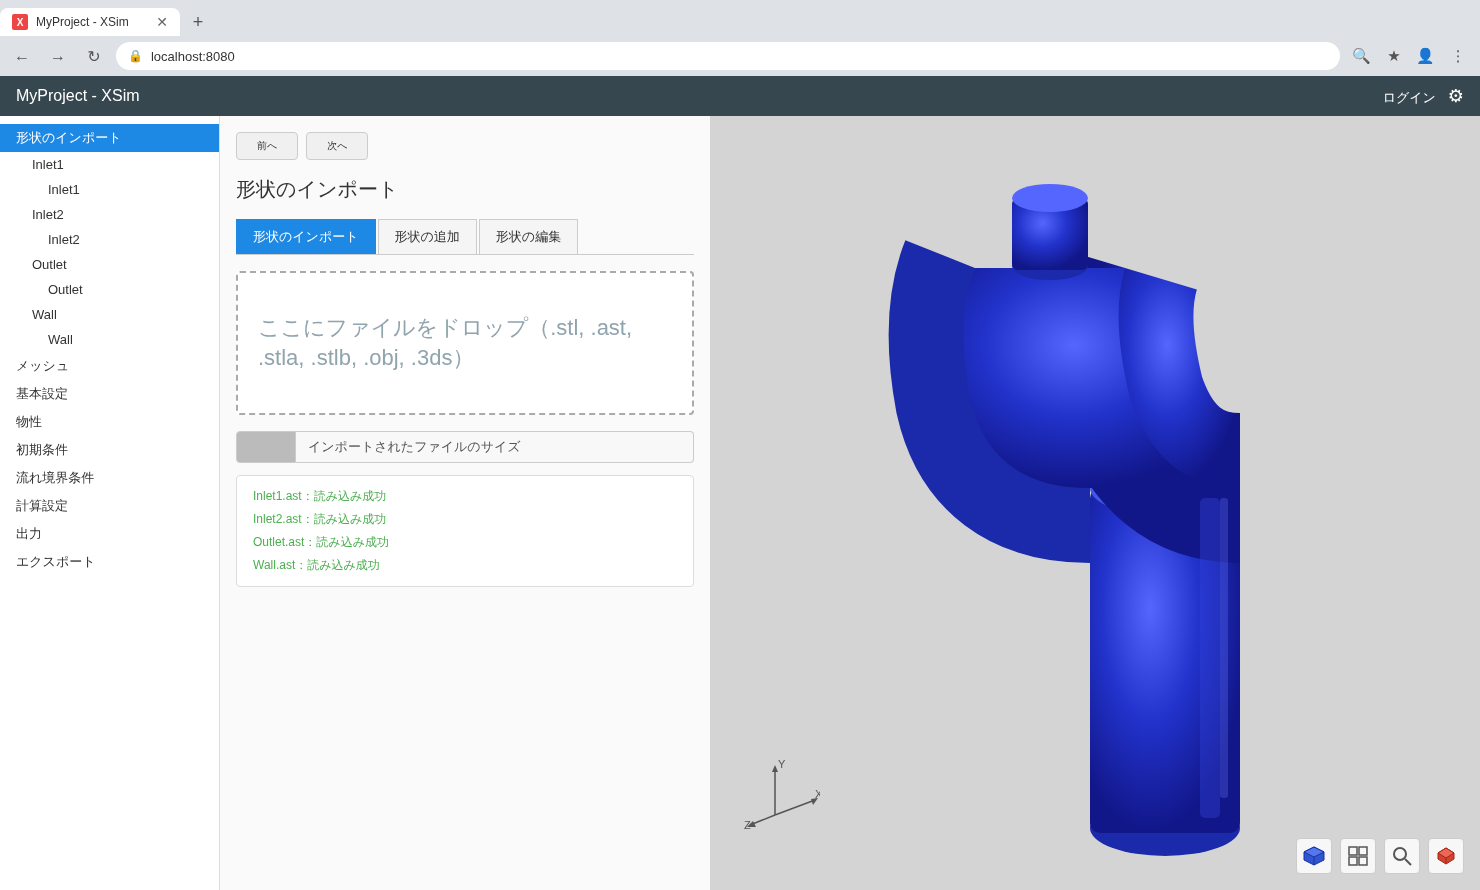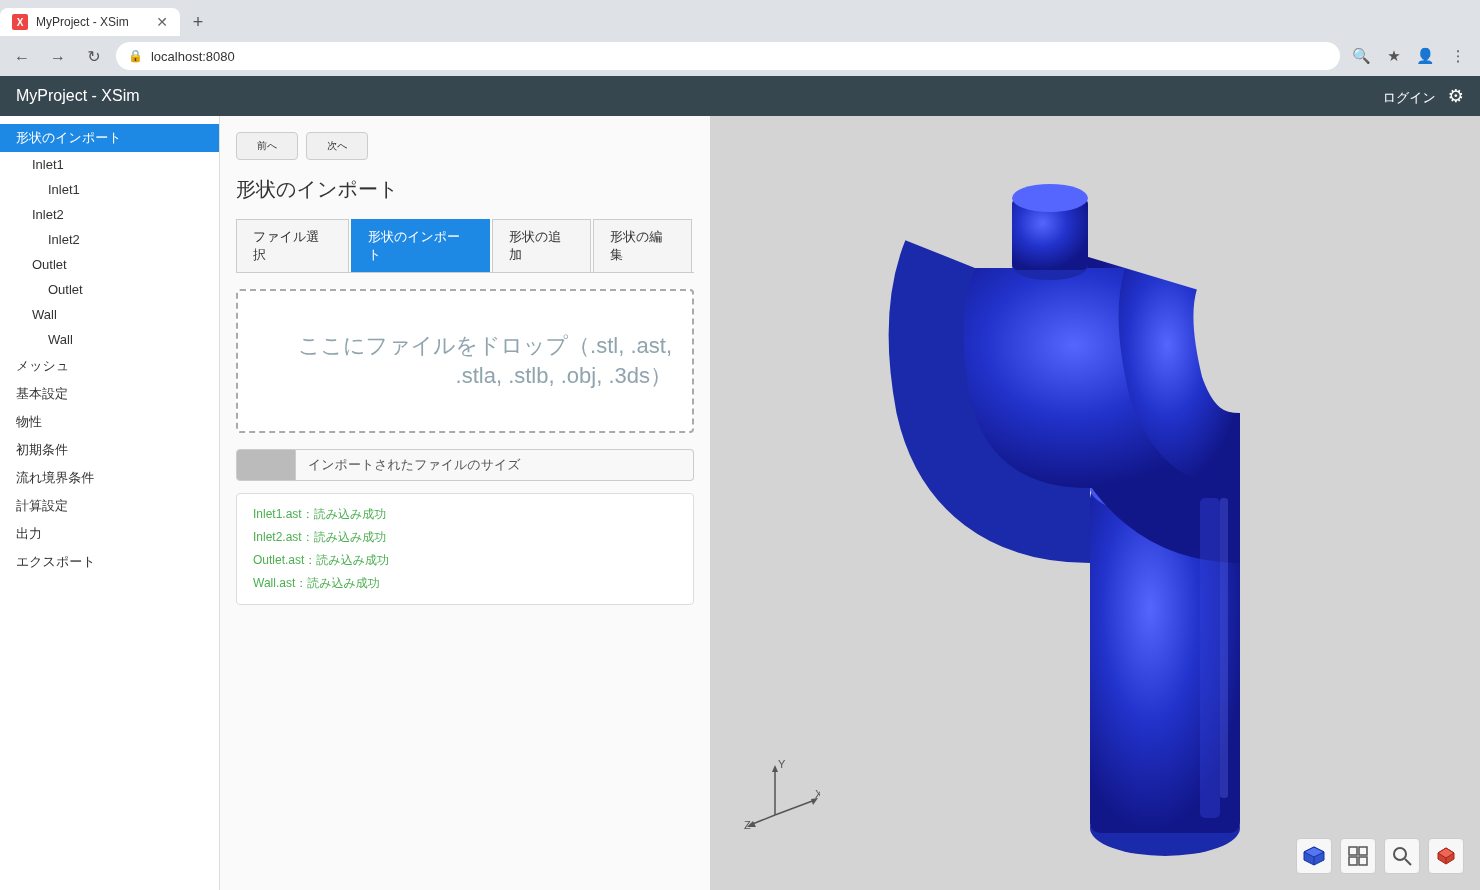--- a/index.html
+++ b/index.html
@@ -39,21 +39,21 @@
 
     .nav-buttons { display: flex; gap: 8px; margin-bottom: 16px; }
     .nav-button { padding: 6px 20px; background: #f0f0f0; border: 1px solid #ccc; border-radius: 4px; cursor: pointer; font-size: 10px; color: #333; }
 
     .panel-title { font-size: 20px; font-weight: 400; color: #333; margin-bottom: 16px; }
 
     .tabs { display: flex; border-bottom: 1px solid #ccc; margin-bottom: 16px; }
     .tab { padding: 8px 16px; cursor: pointer; font-size: 13px; color: #333; border: 1px solid #ccc; border-bottom: none; background: #f5f5f5; margin-right: 2px; }
     .tab.active { background: #1e88e5; color: white; border-color: #1e88e5; }
 
-    .drop-zone { border: 2px dashed #aaa; border-radius: 4px; padding: 40px 20px; text-align: right; color: #90a4ae; font-size: 22px; margin-bottom: 16px; background: #fff; }
+    .drop-zone { border: 2px dashed #aaa; border-radius: 4px; padding: 40px 20px; text-align: left; color: #90a4ae; font-size: 22px; margin-bottom: 16px; background: #fff; }
 
     .file-size-bar { display: flex; align-items: center; gap: 0; margin-bottom: 12px; }
     .file-size-indicator { width: 60px; height: 32px; background: #bbb; border: 1px solid #ccc; border-radius: 4px 0 0 4px; }
     .file-size-label { flex: 1; height: 32px; border: 1px solid #ccc; border-left: none; border-radius: 0 4px 4px 0; background: #f8f8f8; display: flex; align-items: center; padding: 0 12px; font-size: 13px; color: #555; }
 
     .file-list { border: 1px solid #ddd; border-radius: 4px; background: #fff; padding: 12px 16px; }
     .file-item { color: #4caf50; font-size: 12px; margin-bottom: 6px; }
     .file-item:last-child { margin-bottom: 0; }
 
     
@@ -126,21 +126,20 @@
 
   <div class="panel">
     <div class="nav-buttons">
       <button class="nav-button">前へ</button>
       <button class="nav-button">次へ</button>
     </div>
 
     <div class="panel-title">形状のインポート</div>
 
     <div class="tabs">
-      <div class="tab">ファイル選択</div>
       <div class="tab active">形状のインポート</div>
       <div class="tab">形状の追加</div>
       <div class="tab">形状の編集</div>
     </div>
 
     <div class="drop-zone">ここにファイルをドロップ（.stl, .ast, .stla, .stlb, .obj, .3ds）</div>
 
     <div class="file-size-bar">
       <div class="file-size-indicator"></div>
       <div class="file-size-label">インポートされたファイルのサイズ</div>

